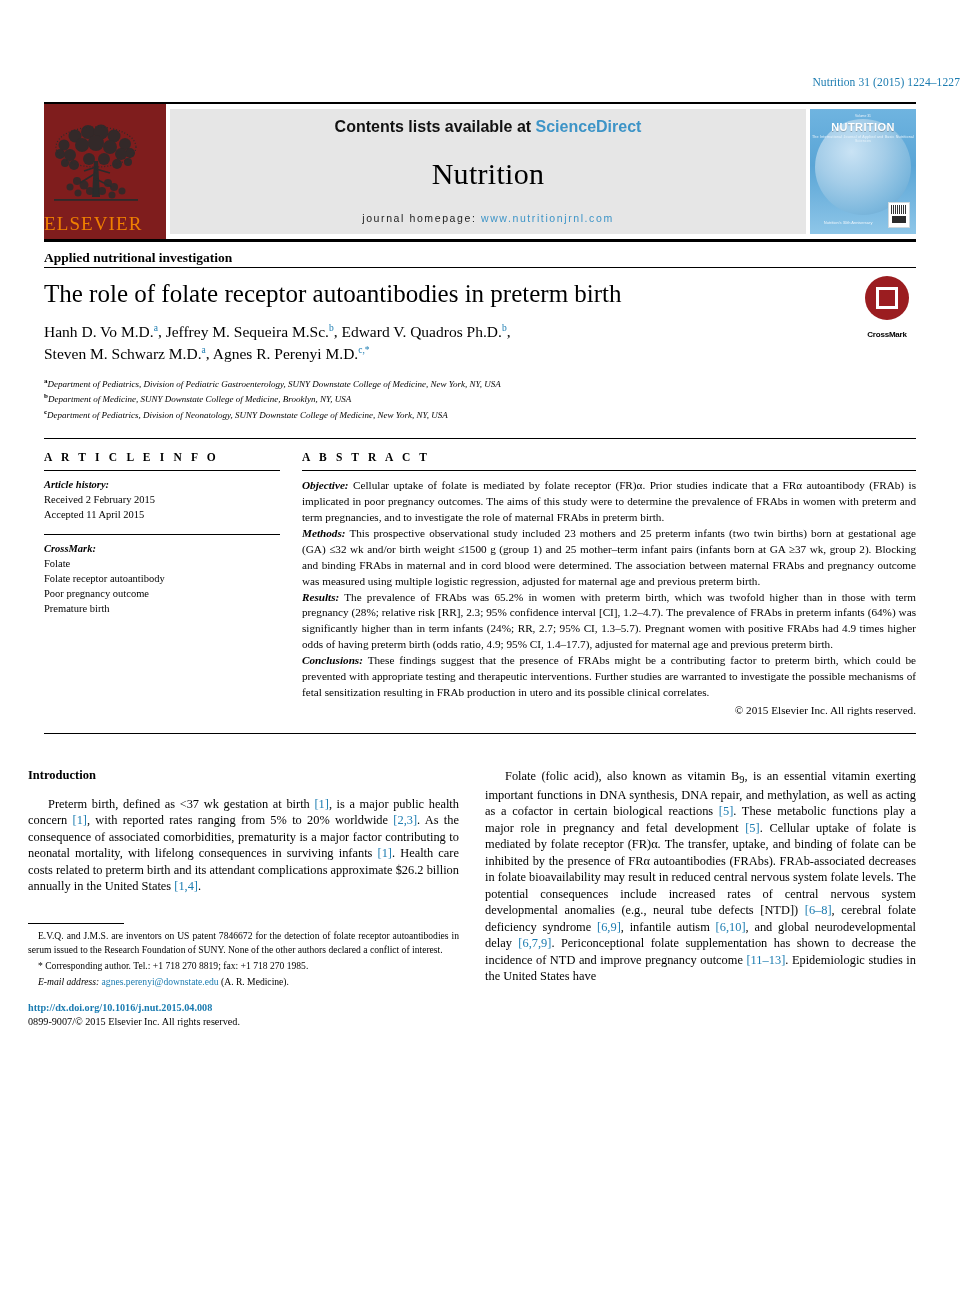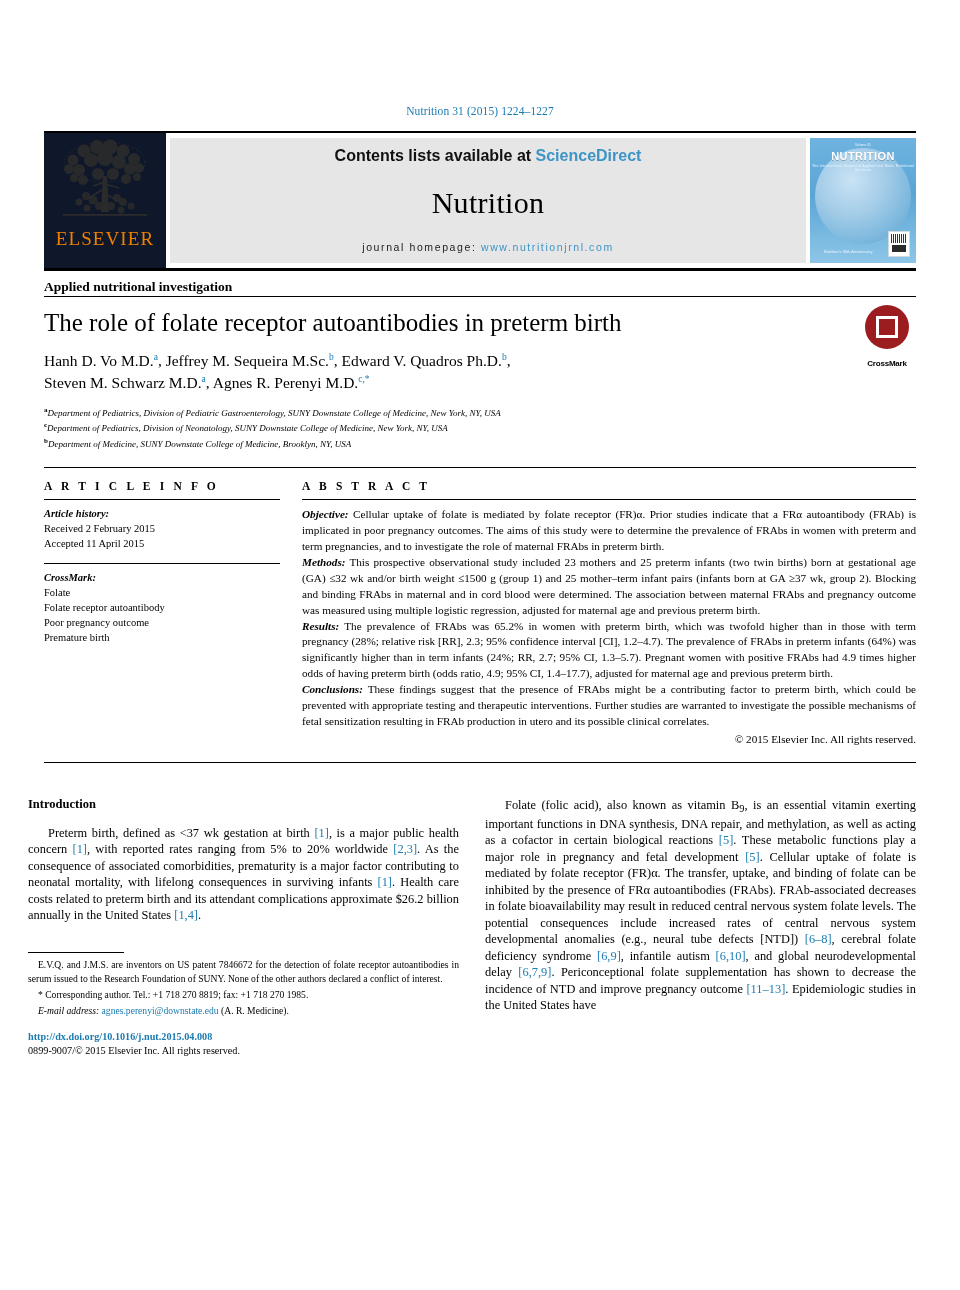--- a/index.html
+++ b/index.html
@@ -17,48 +17,48 @@
   }
   .page {
     width: 960px;
     height: 1290px;
     position: relative;
     box-sizing: border-box;
   }
 
   
   .runhead {
-    text-align: center;
+    text-align: right;
     font-family: "Liberation Serif", serif;
     font-size: 11.5px;
     color: #1a7bb0;
-    padding-top: 105px;
+    padding-top: 76px;
     letter-spacing: .1px;
   }
 
   
   .masthead {
     margin: 14px 44px 0 44px;
     border-top: 2.5px solid #000;
     border-bottom: 3.5px solid #000;
     height: 140px;
     position: relative;
     box-sizing: border-box;
     display: flex;
     align-items: stretch;
   }
   .elsevier-logo {
     width: 122px;
     flex: 0 0 122px;
     display: flex;
     flex-direction: column;
-    align-items: center;
+    align-items: flex-start;
     justify-content: flex-end;
-    padding-bottom: 20px;
-    background: #0f172a;
+    padding-bottom: 6px;
+    background: #7f1d1d;
   }
   .elsevier-tree {
     width: 104px;
     height: 92px;
     margin-bottom: 1px;
   }
   .elsevier-word {
     font-family: "Liberation Serif", serif;
     font-size: 19px;
     letter-spacing: 1.1px;
@@ -473,22 +473,22 @@
     </div>
 
     <h1 class="art-title">The role of folate receptor autoantibodies in preterm birth</h1>
 
     <div class="authors">
       <span>Hanh D. Vo M.D.</span><sup>a</sup><span>, </span><span>Jeffrey M. Sequeira M.Sc.</span><sup>b</sup><span>, </span><span>Edward V. Quadros Ph.D.</span><sup>b</sup><span>, </span><br><span>Steven M. Schwarz M.D.</span><sup>a</sup><span>, </span><span>Agnes R. Perenyi M.D.</span><sup>c,*</sup>
     </div>
 
     <div class="affils">
       <div><sup>a</sup><span>Department of Pediatrics, Division of Pediatric Gastroenterology, SUNY Downstate College of Medicine, New York, NY, USA</span></div>
+      <div><sup>b</sup><span>Department of Medicine, SUNY Downstate College of Medicine, Brooklyn, NY, USA</span></div>
       <div><sup>c</sup><span>Department of Pediatrics, Division of Neonatology, SUNY Downstate College of Medicine, New York, NY, USA</span></div>
-      <div><sup>b</sup><span>Department of Medicine, SUNY Downstate College of Medicine, Brooklyn, NY, USA</span></div>
     </div>
   </div>
 
   <div class="infoabs">
 
     <div class="col-info">
       <div class="sec-head">A R T I C L E   I N F O</div>
       <div class="rule"></div>
 
       <div class="info-group">

